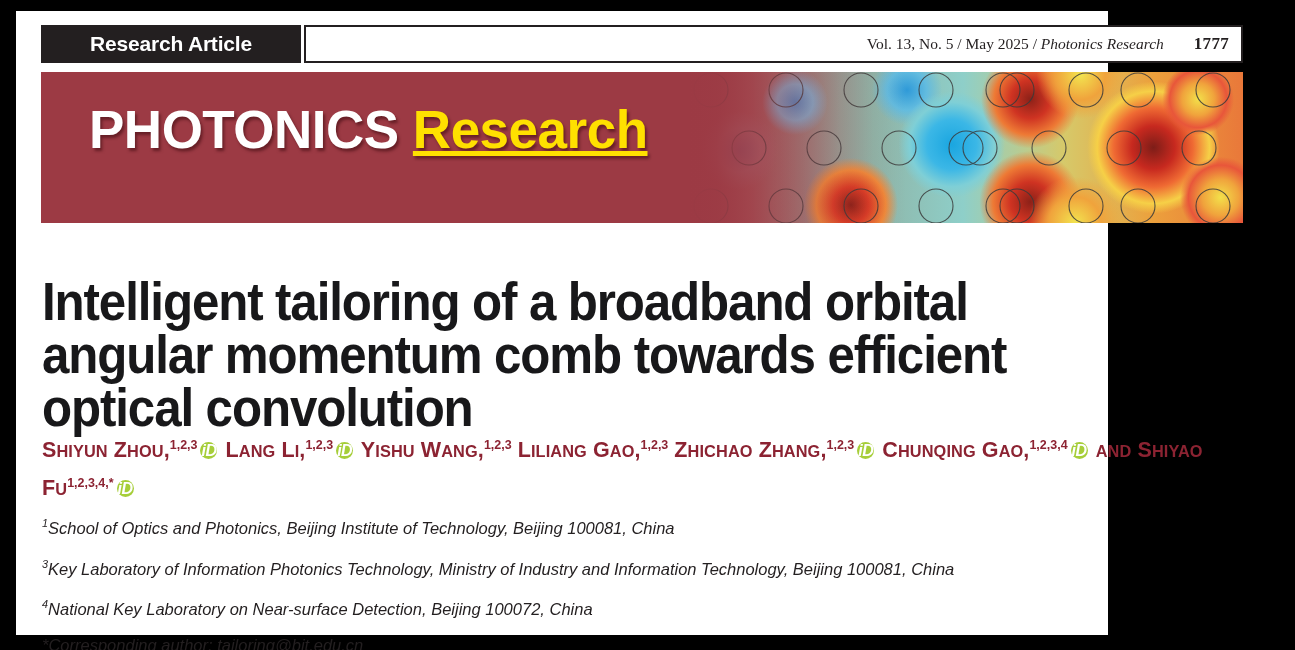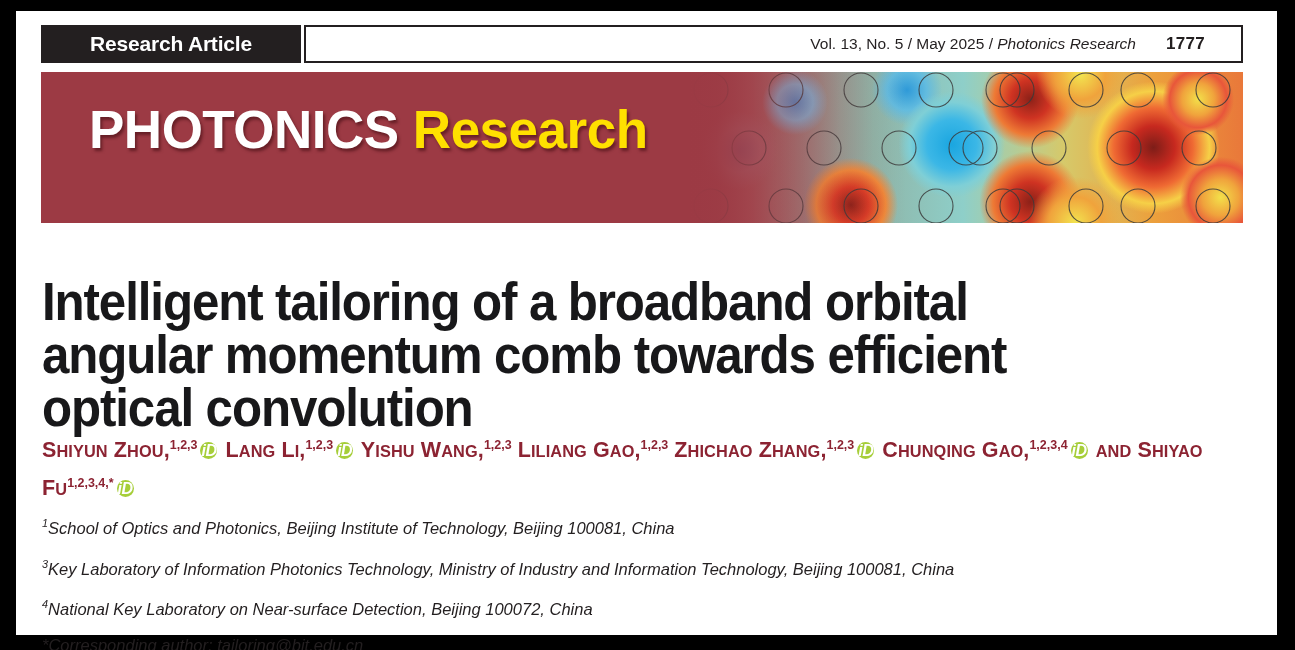--- a/index.html
+++ b/index.html
@@ -12,21 +12,21 @@
     height: 650px;
     overflow: hidden;
     font-family: "Liberation Sans", sans-serif;
   }
 
   
   .page {
     position: absolute;
     left: 16px;
     top: 11px;
-    width: 1261px;
+    width: 1092px;
     height: 624px;
     background: #ffffff;
     box-sizing: border-box;
   }
 
   
   .runhead {
     position: absolute;
     left: 25px;
     top: 14px;
@@ -49,23 +49,24 @@
   }
   .runhead-box {
     flex: 1;
     margin-left: 3px;
     border: 2.5px solid #231f20;
     background: #ffffff;
     box-sizing: border-box;
     display: flex;
     align-items: center;
     justify-content: flex-end;
-    padding-right: 36px;
+    padding-right: 12px;
     color: #231f20;
     font-size: 15.5px;
+    font-family: Liberation Serif, serif;
   }
   .runhead-cite { white-space: pre; }
   .runhead-cite .ital { font-style: italic; }
   .runhead-page {
     font-weight: bold;
     font-size: 17px;
     margin-left: 30px;
     letter-spacing: 0.3px;
   }
 
@@ -114,21 +115,21 @@
     position: absolute;
     left: 48px;
     top: 27px;
     font-size: 53px;
     font-weight: bold;
     letter-spacing: -0.5px;
     white-space: nowrap;
     text-shadow: 2px 3px 3px rgba(60,10,15,0.55);
   }
   .banner-title .w1 { color: #ffffff; margin-top: 8px; }
-  .banner-title .w2 { color: #ffe000; }
+  .banner-title .w2 { color: #ffe000; text-decoration: underline; }
 
   
   .art-title {
     position: absolute;
     left: 26px;
     top: 228px;
     width: 1060px;
     color: #18181a;
     font-size: 53px;
     line-height: 53px;

